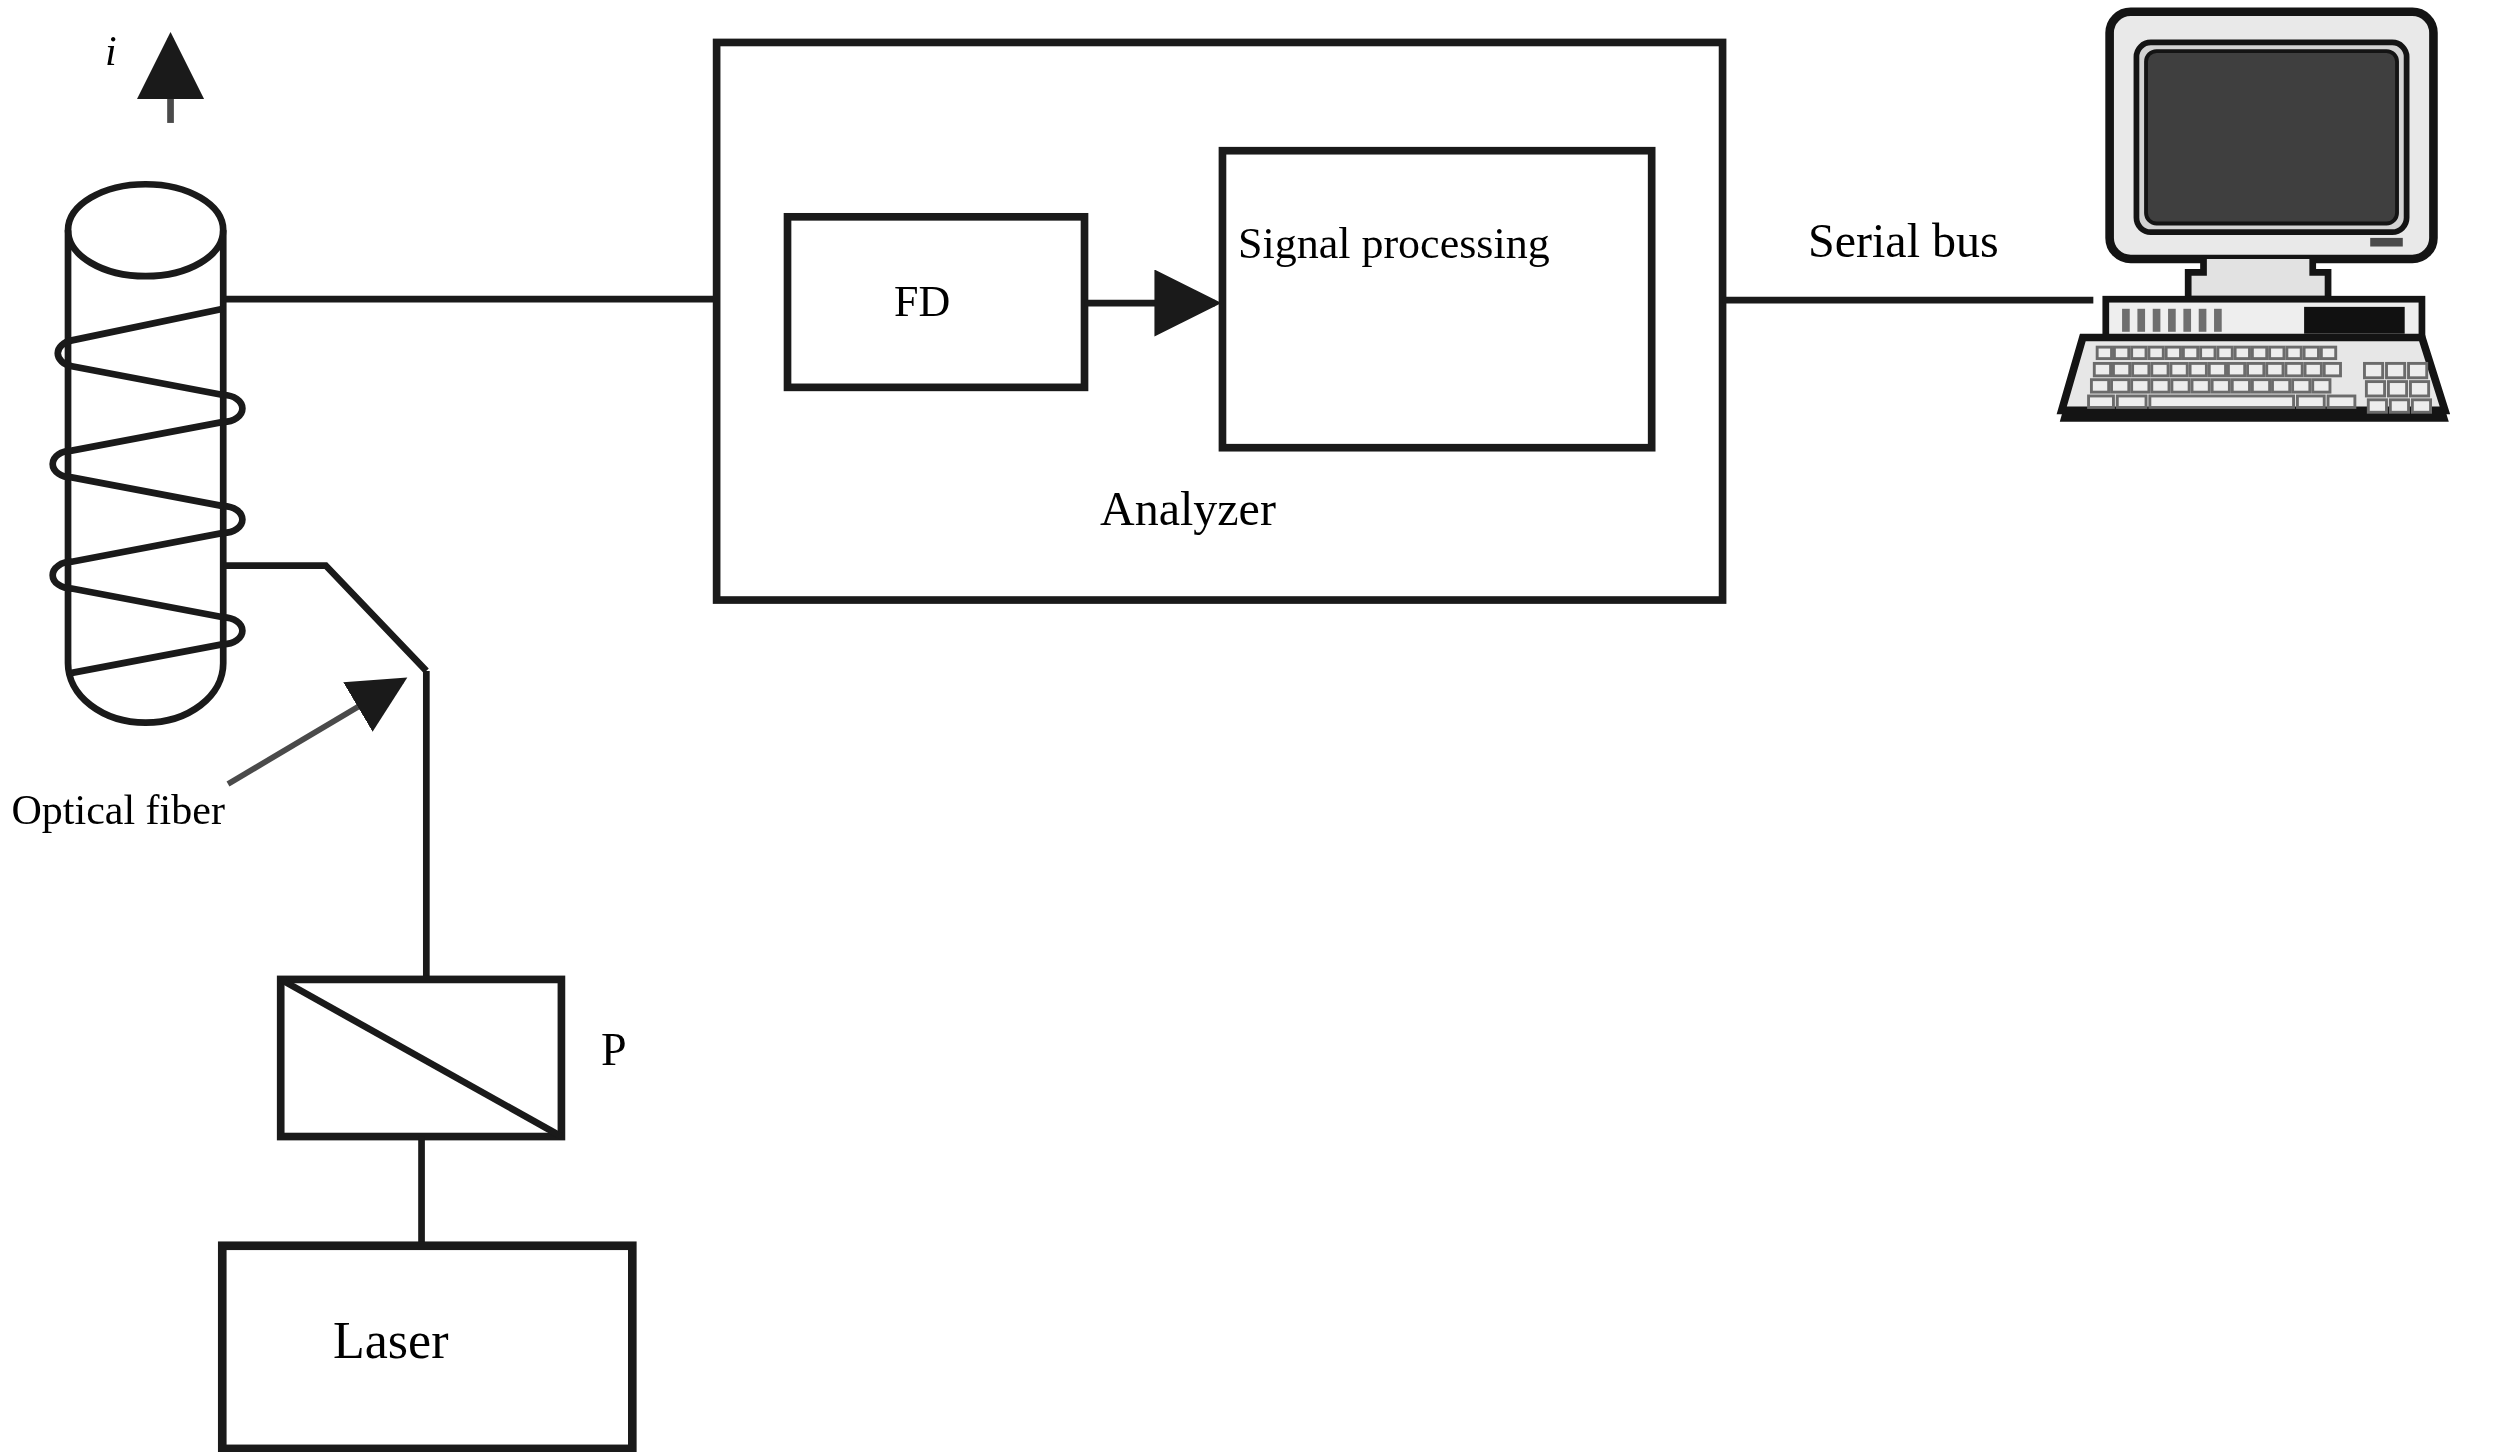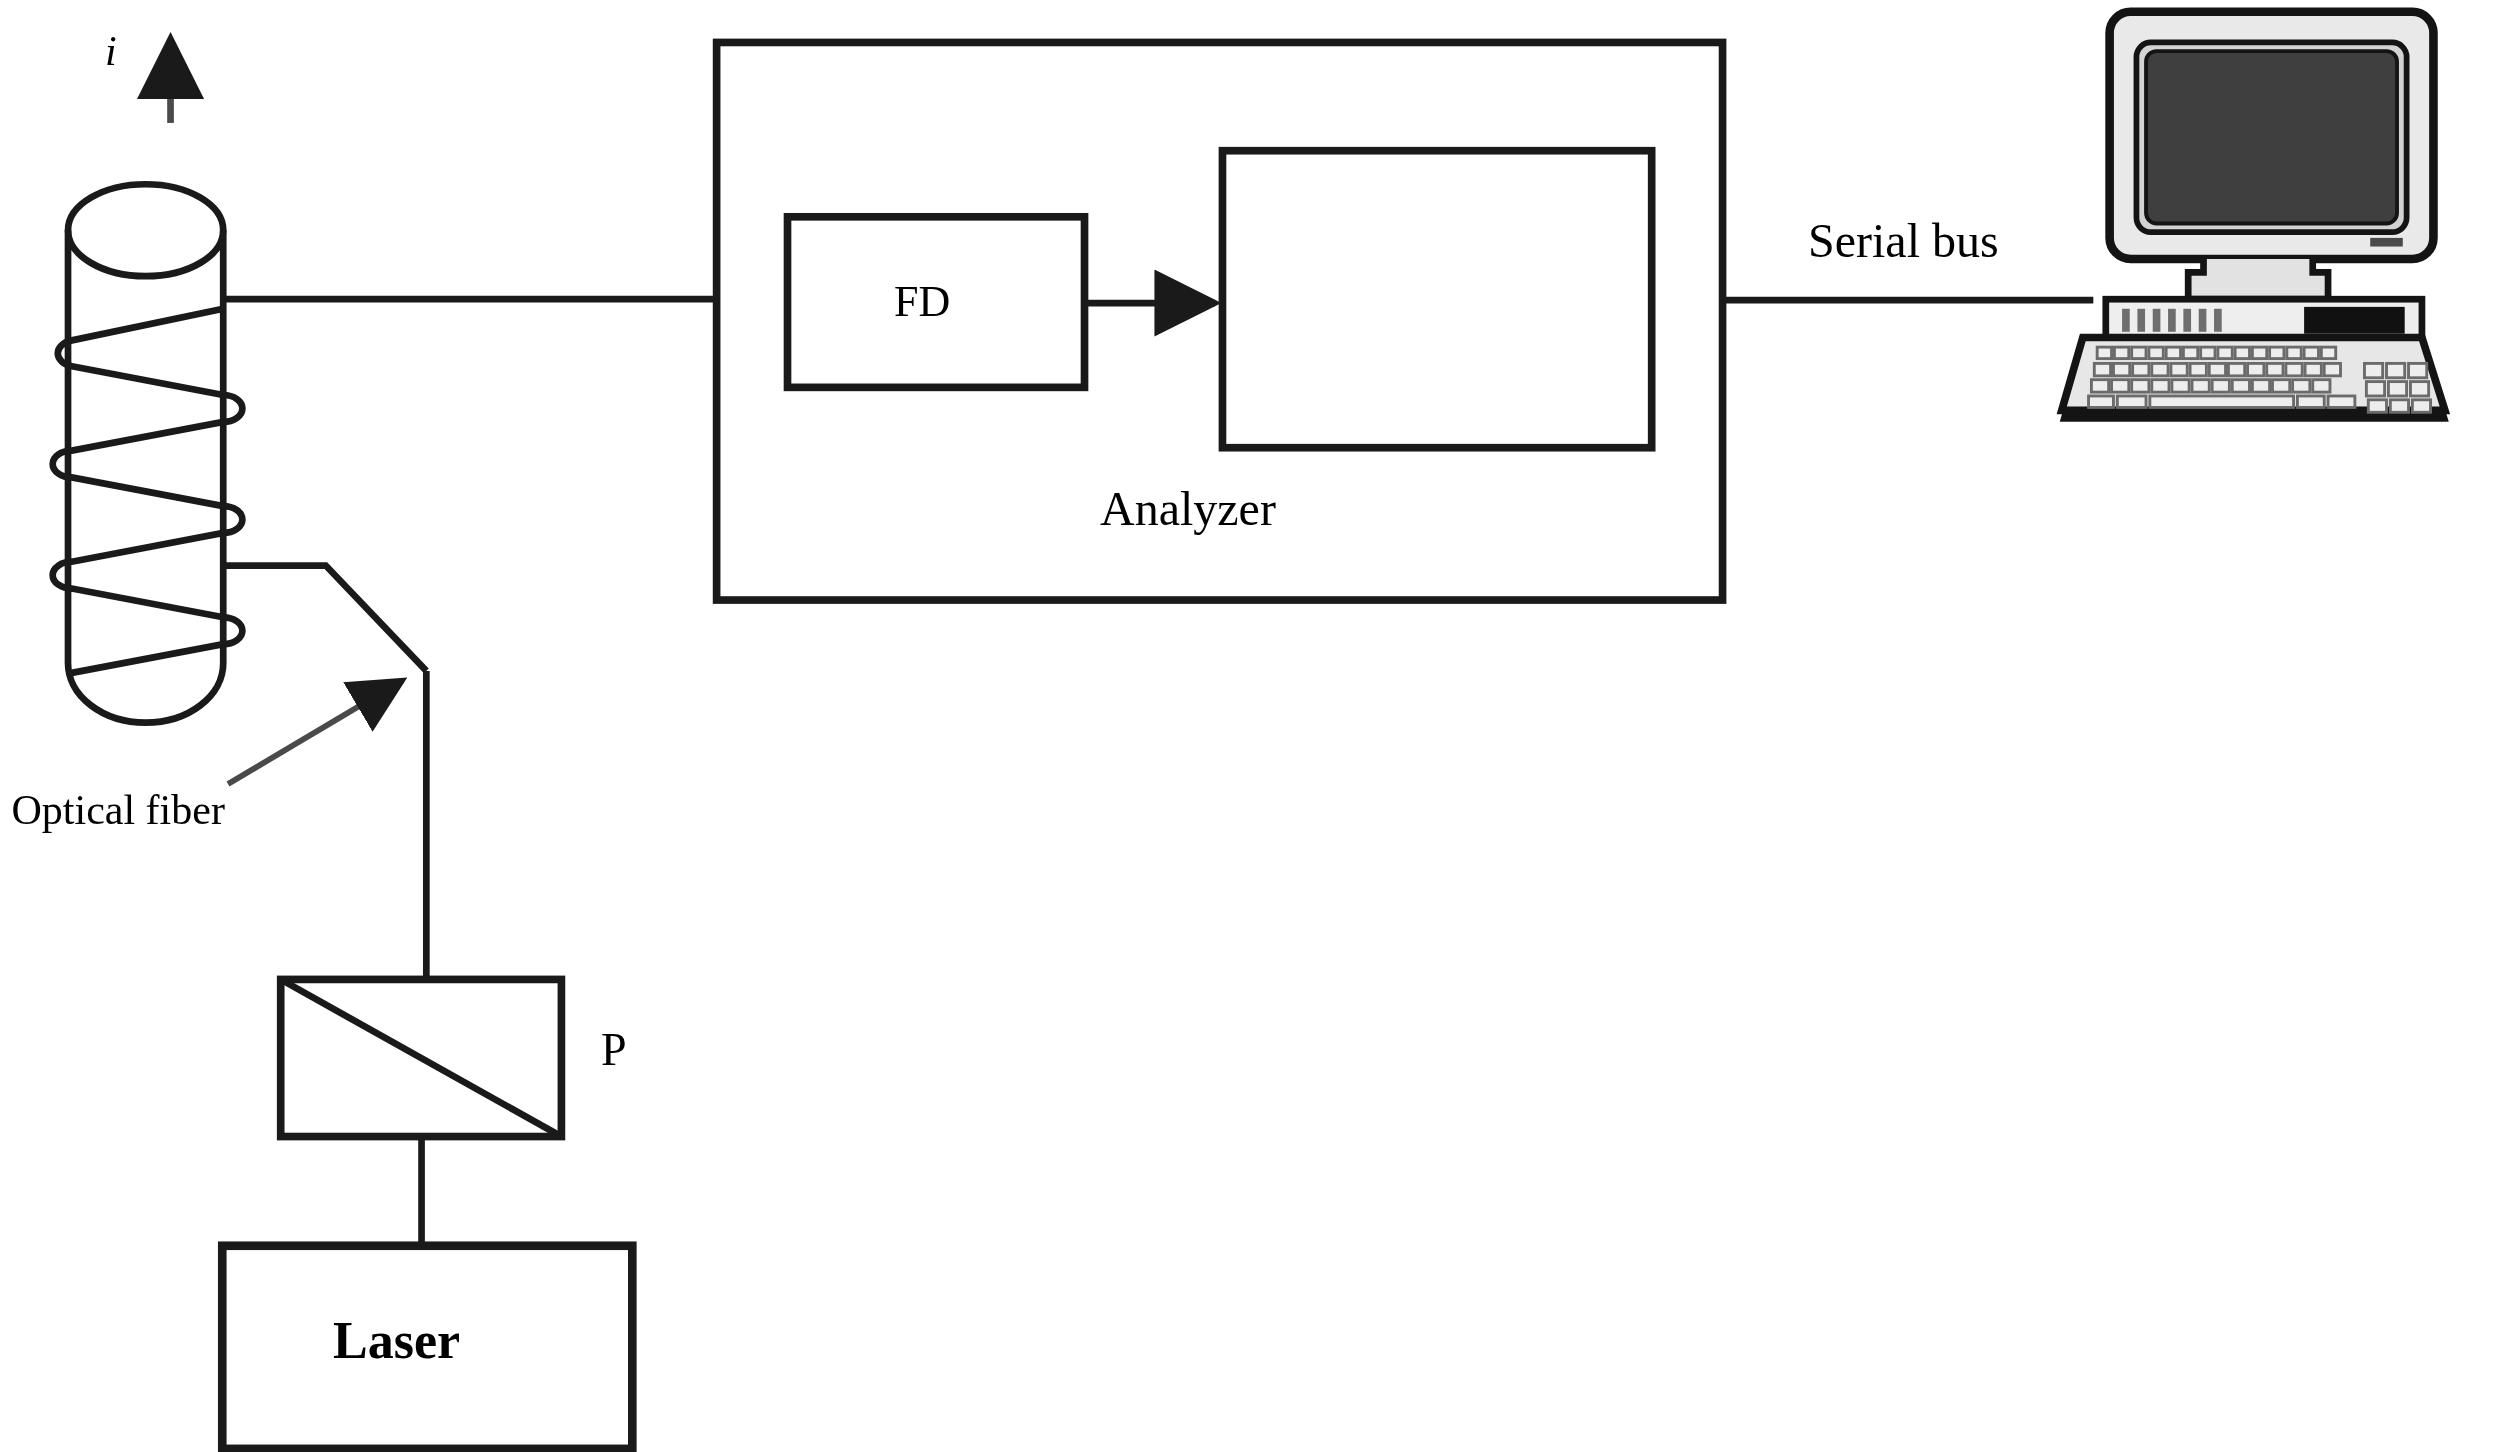--- a/index.html
+++ b/index.html
@@ -62,21 +62,21 @@
     left: 1808px;
     top: 213px;
   }
   .lbl-p {
     font-size: 46px;
     left: 601px;
     top: 1023px;
   }
   .lbl-laser {
     font-size: 52px;
-    font-weight: bold;
+    font-weight: normal;
     left: 333px;
     top: 1311px;
   }
 </style>
 </head>
 <body>
 
 <div id="canvas">
 
   <svg class="diagram" viewBox="0 0 2622 1516">
@@ -236,20 +236,21 @@
       </g>
     </g>
   </svg>
 
   <div class="lbl lbl-i">i</div>
 
   <div class="lbl lbl-optical-fiber">Optical fiber</div>
 
   <div class="lbl lbl-fd">FD</div>
 
+  <div class="lbl lbl-signal">Signal processing</div>
 
   <div class="lbl lbl-analyzer">Analyzer</div>
 
   <div class="lbl lbl-serial">Serial bus</div>
 
   <div class="lbl lbl-p">P</div>
 
   <div class="lbl lbl-laser">Laser</div>
 
 </div>

